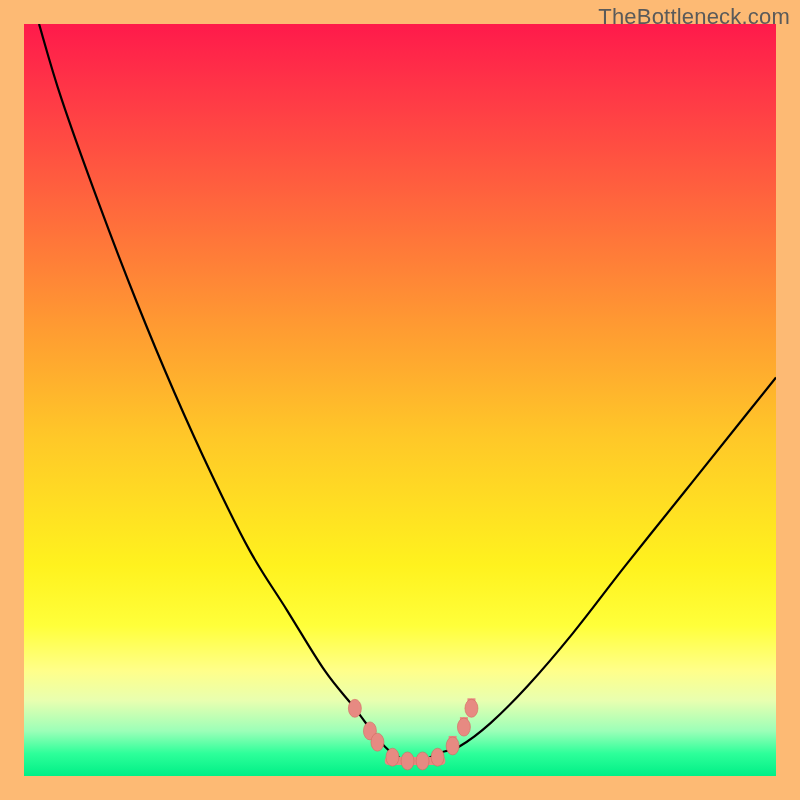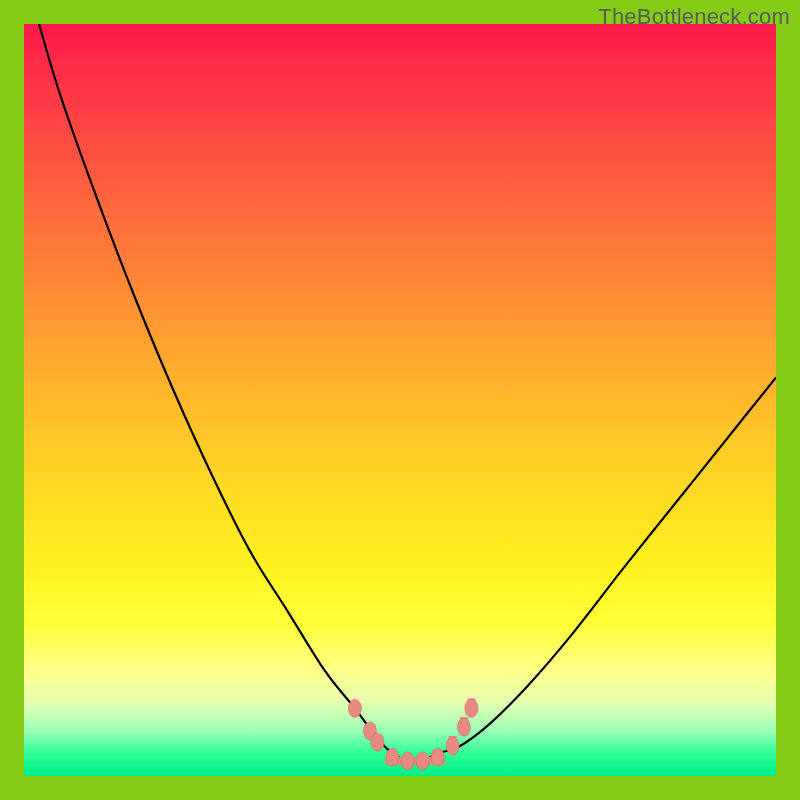--- a/index.html
+++ b/index.html
@@ -7,21 +7,21 @@
     padding: 0;
     width: 800px;
     height: 800px;
     overflow: hidden;
     background: #000;
     font-family: Arial, Helvetica, sans-serif;
   }
   .frame {
     position: absolute;
     inset: 0;
-    background: #84cc16;
+    background: #fdba74;
     text-decoration: underline;
   }
   .plot {
     position: absolute;
     left: 24px;
     top: 24px;
     width: 752px;
     height: 752px;
     background: linear-gradient(to bottom,
       #ff1a4b 0%,

